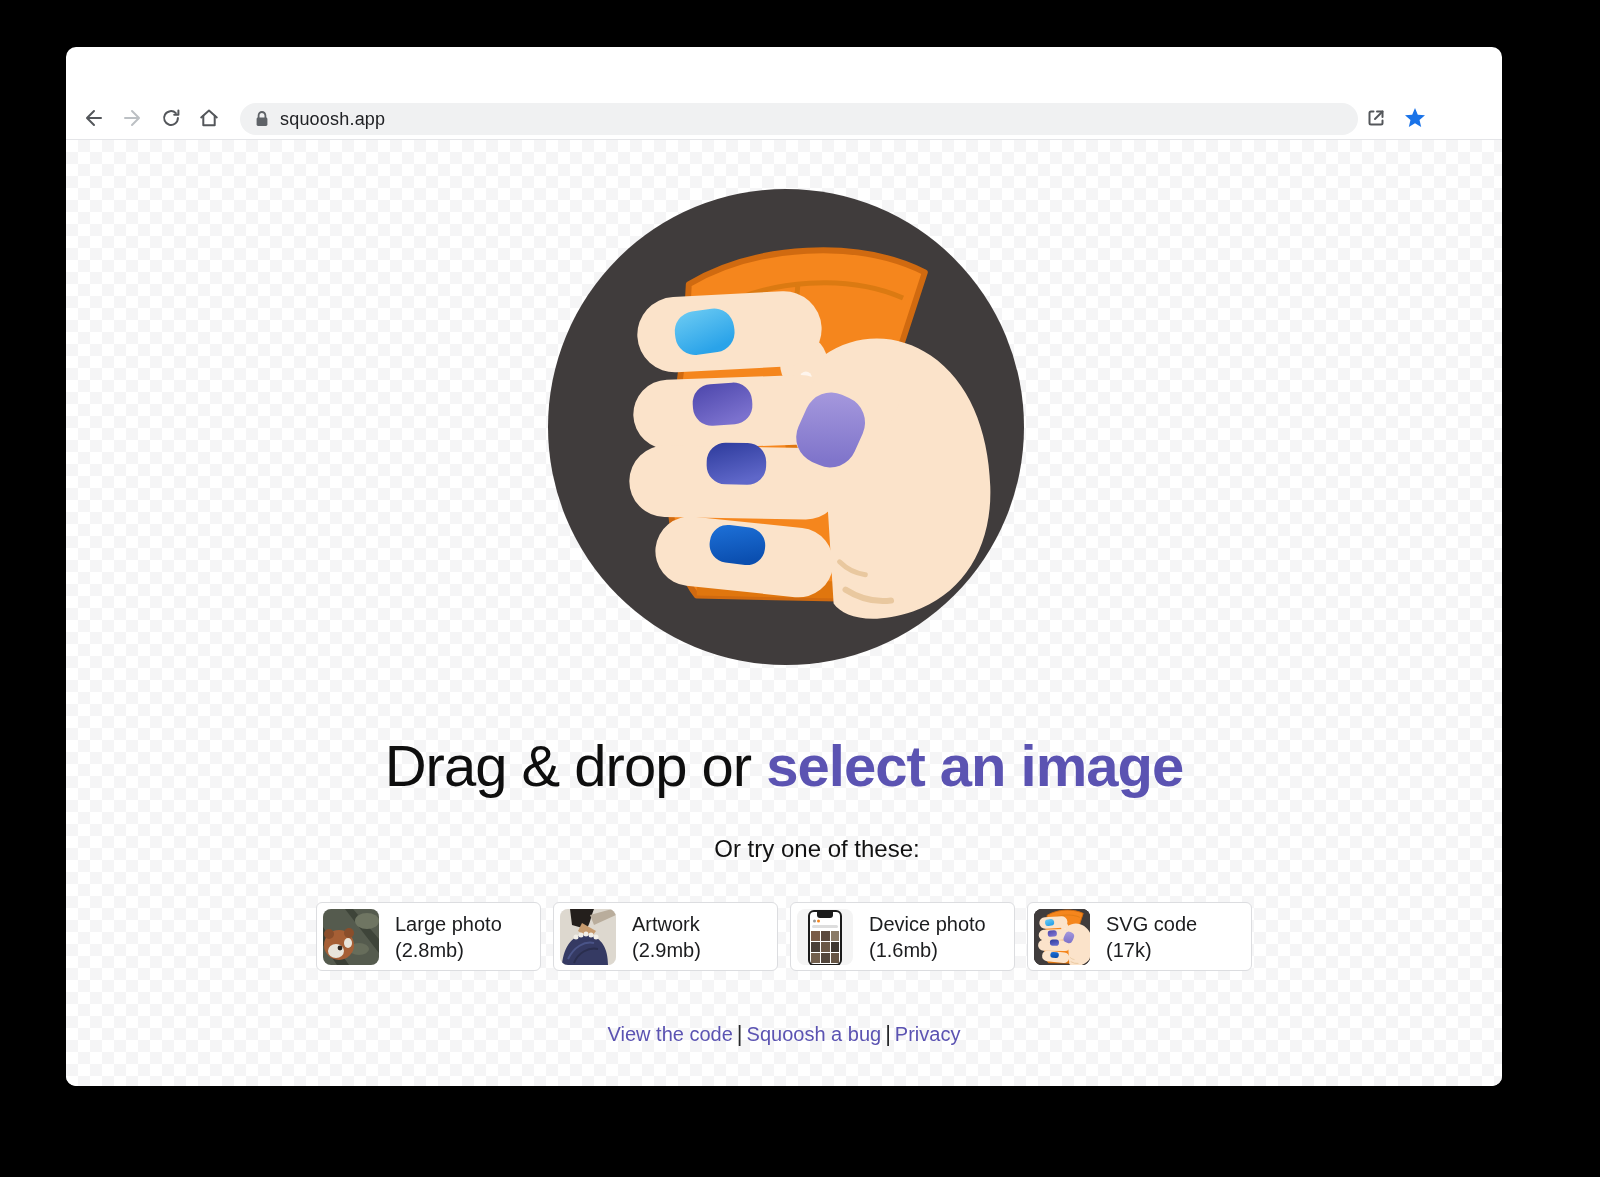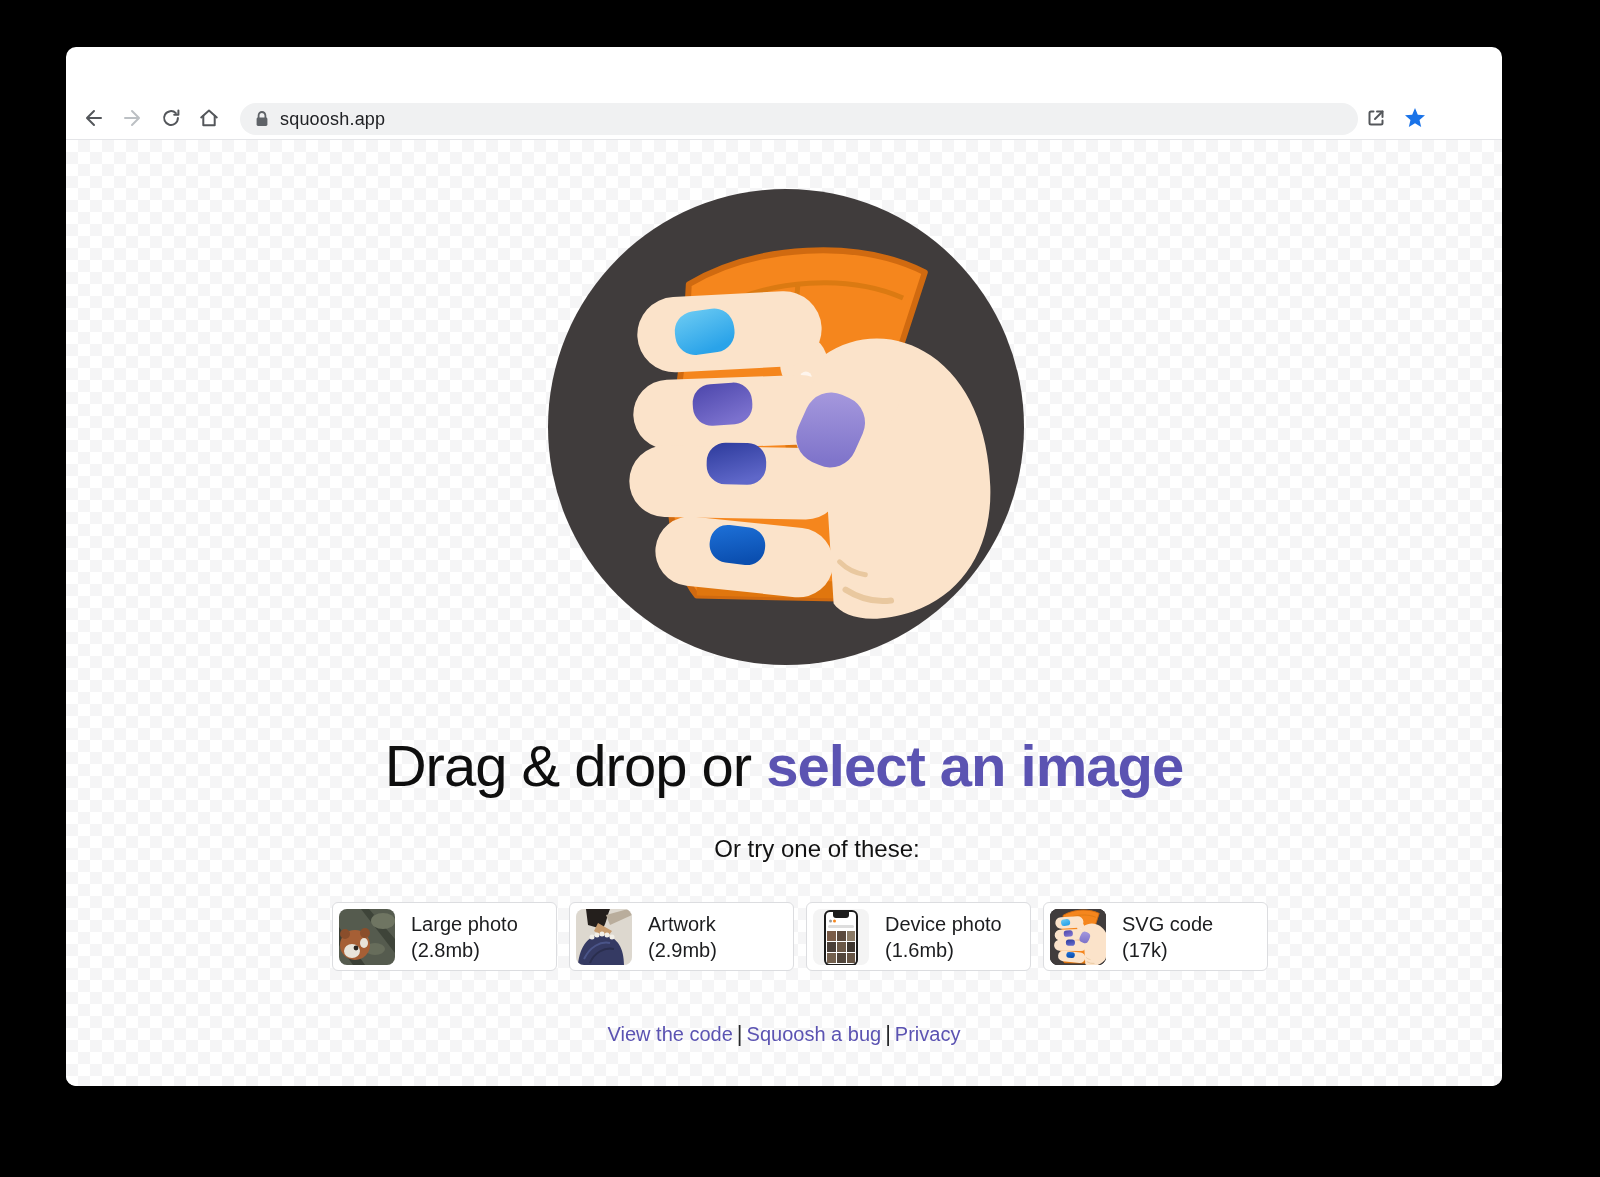--- a/index.html
+++ b/index.html
@@ -53,21 +53,21 @@
   }
   .logo-wrap { position:absolute; left:482px; top:49px; width:476px; height:476px; }
 
   .headline { position:absolute; left:0; top:592px; width:100%; text-align:center;
               font-size:58px; letter-spacing:-1px; color:#0E0E0E; white-space:nowrap; }
   .headline .action { color:#5B53B2; font-weight:700; cursor:pointer; }
 
   .subtitle { position:absolute; left:0; top:695px; width:100%; text-align:center;
               font-size:24px; color:#121212;margin-left:33px; }
 
-  .cards { position:absolute; left:16px; top:762px; width:100%; display:flex;
+  .cards { position:absolute; left:0; top:762px; width:100%; display:flex;
            justify-content:center; gap:12px; }
   .card { width:225px; height:69px; background:#fff; border:1px solid #DCDDE0;
           border-radius:6px; display:flex; align-items:center; padding:6px; cursor:pointer; }
   .thumb { width:56px; height:56px; border-radius:8px; overflow:hidden; flex:0 0 auto; background:#eee; }
   .card-text { margin-left:16px; font-size:20px; line-height:26px; color:#1C1D1F; }
 
   .footer { position:absolute; left:0; top:881px; width:100%; display:flex;
             justify-content:center; align-items:center; gap:4px; font-size:20px; }
   .footer a { color:#5B53B2; text-decoration:none; cursor:pointer; }
   .sep { color:#27282B; font-size:22px; }

